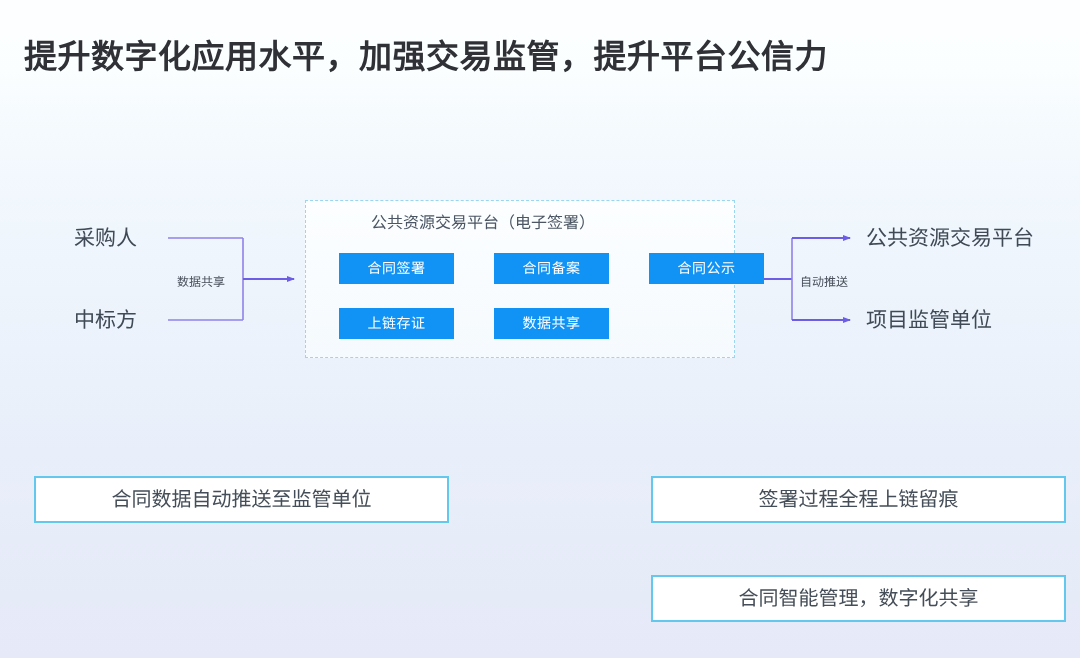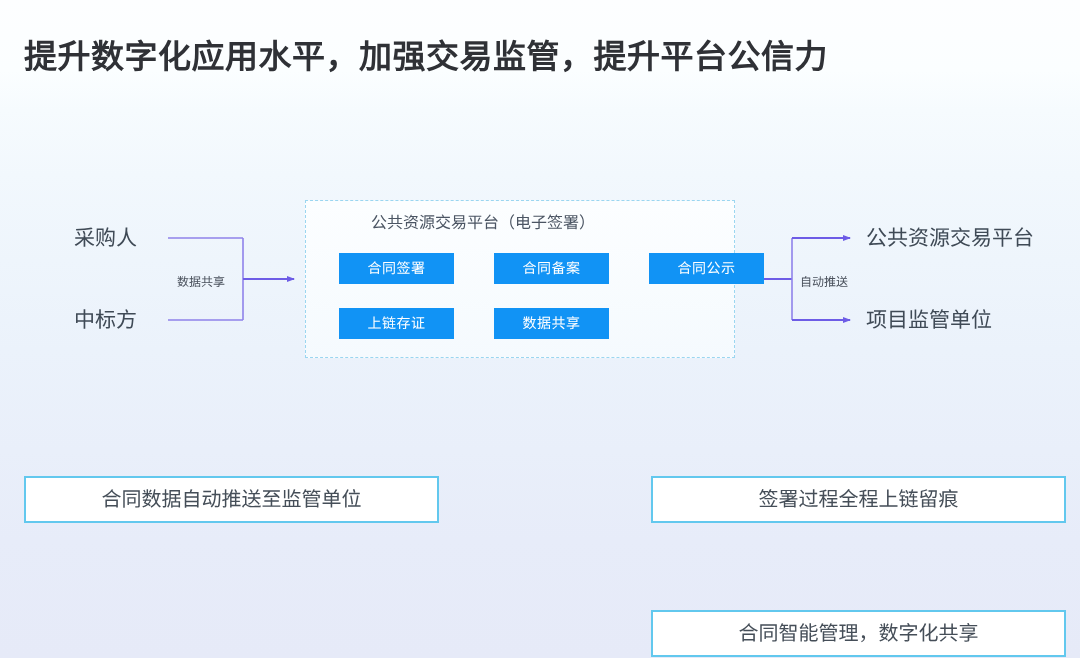--- a/index.html
+++ b/index.html
@@ -149,24 +149,24 @@
     width: 415px;
     height: 47px;
     border: 2px solid #62c8ee;
     background: #ffffff;
     color: #454e58;
     font-size: 20px;
     line-height: 43px;
     text-align: center;
     white-space: nowrap;
   }
-  .fb-0 { left: 24px;  top: 8px; text-align: center; }
+  .fb-0 { left: 34px;  top: 8px; text-align: center; }
   .fb-1 { left: 651px; top: 8px; }
   .fb-2 { left: 28px;  top: 107px; }
-  .fb-3 { left: 651px; top: 107px; margin-top: 35px; }
+  .fb-3 { left: 651px; top: 107px; }
 </style>
 </head>
 <body>
 
 <div class="page">
 
   <div class="header">
     <div class="page-title">提升数字化应用水平，加强交易监管，提升平台公信力</div>
   </div>
 

